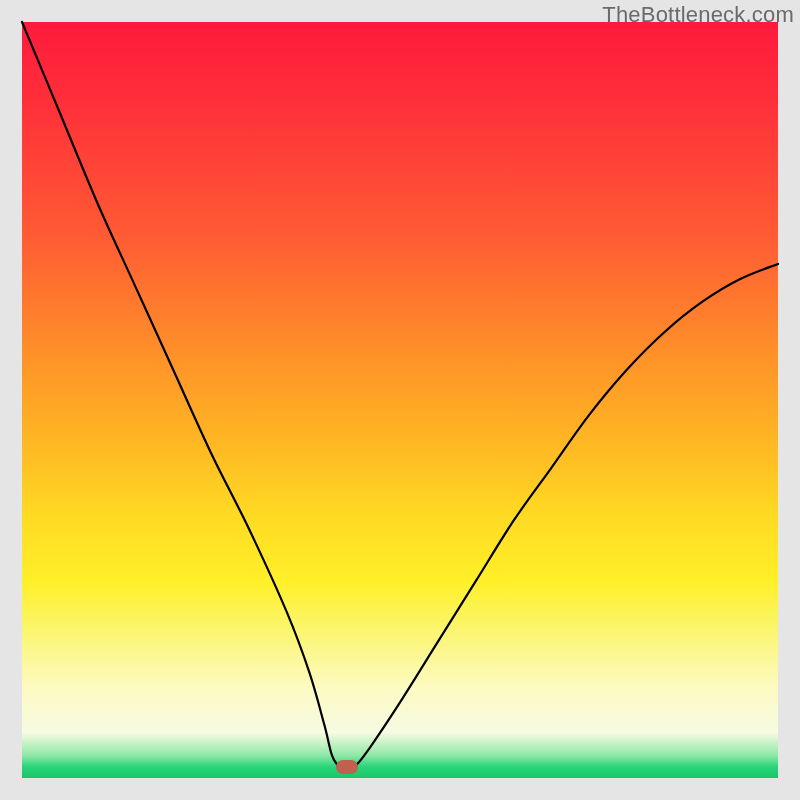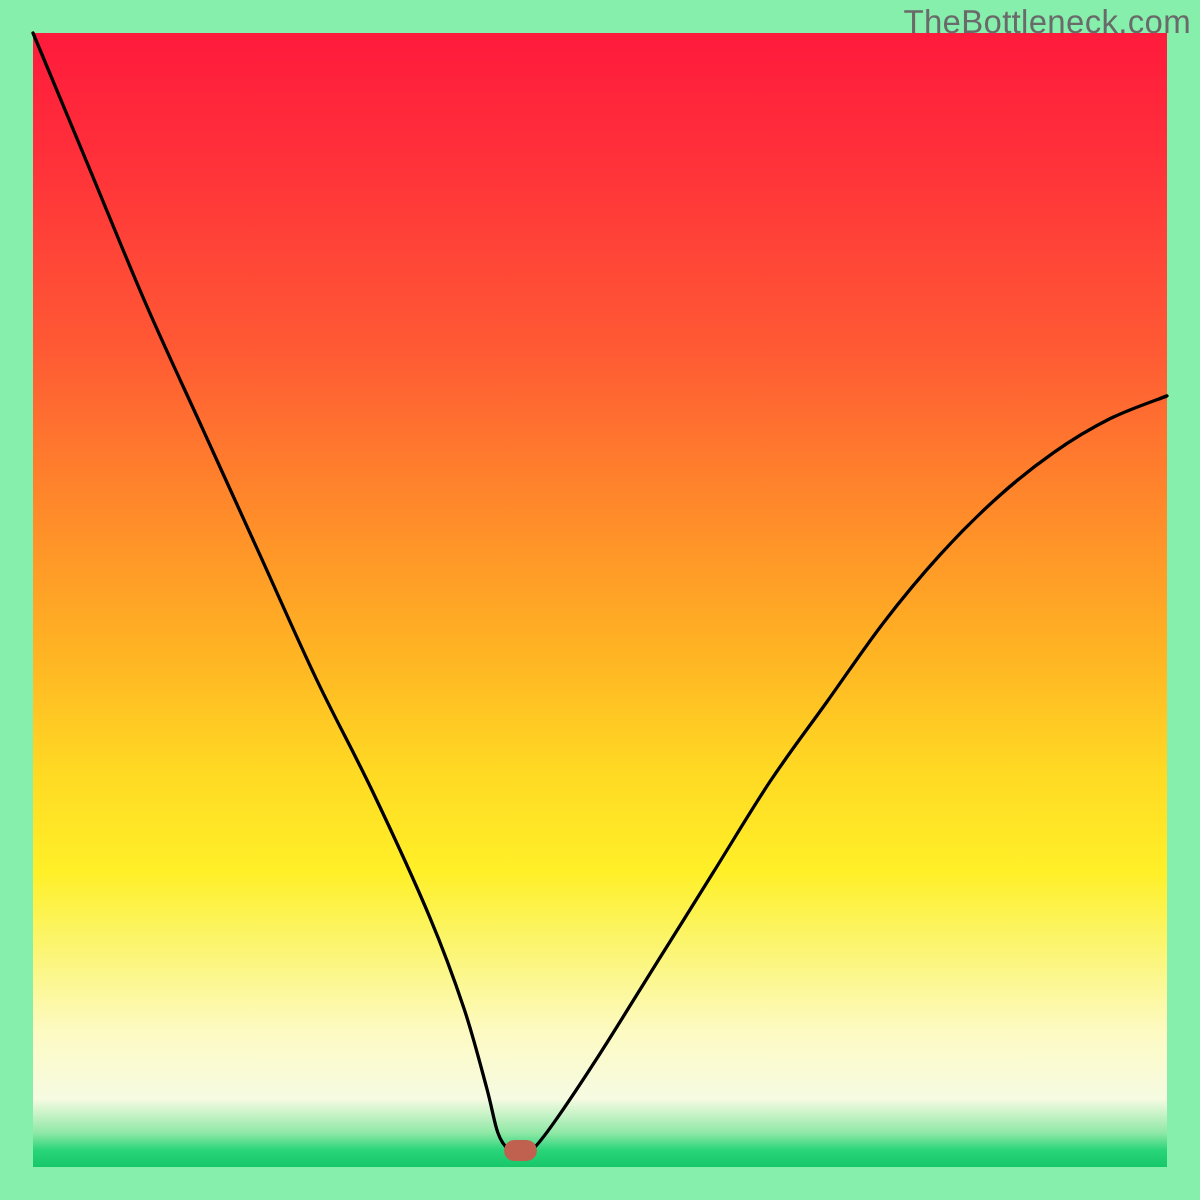--- a/index.html
+++ b/index.html
@@ -8,21 +8,21 @@
     background: #000;
     width: 800px;
     height: 800px;
     overflow: hidden;
     font-family: Arial, Helvetica, sans-serif;
   }
   .frame {
     position: relative;
     width: 800px;
     height: 800px;
-    background: #86efac;
+    background: #e5e5e5;
   }
   .plot-area {
     position: absolute;
     left: 22px;
     top: 22px;
     width: 756px;
     height: 756px;
     
     background: linear-gradient(
       to bottom,

